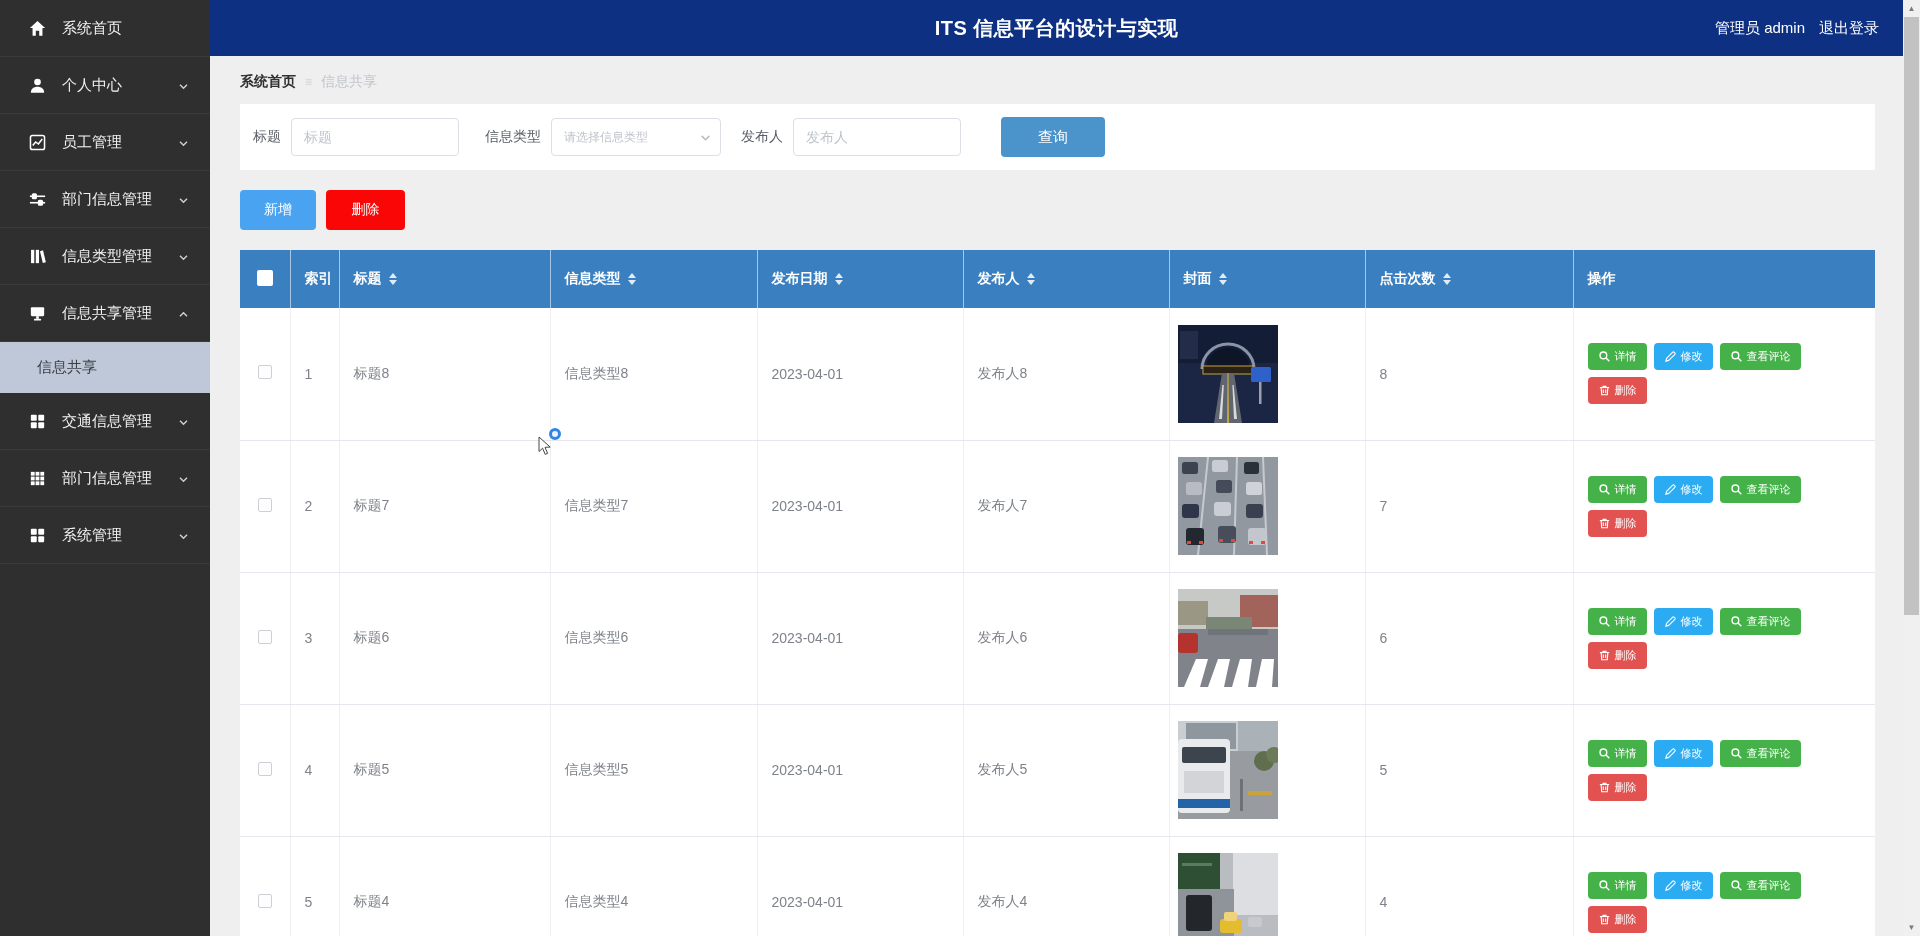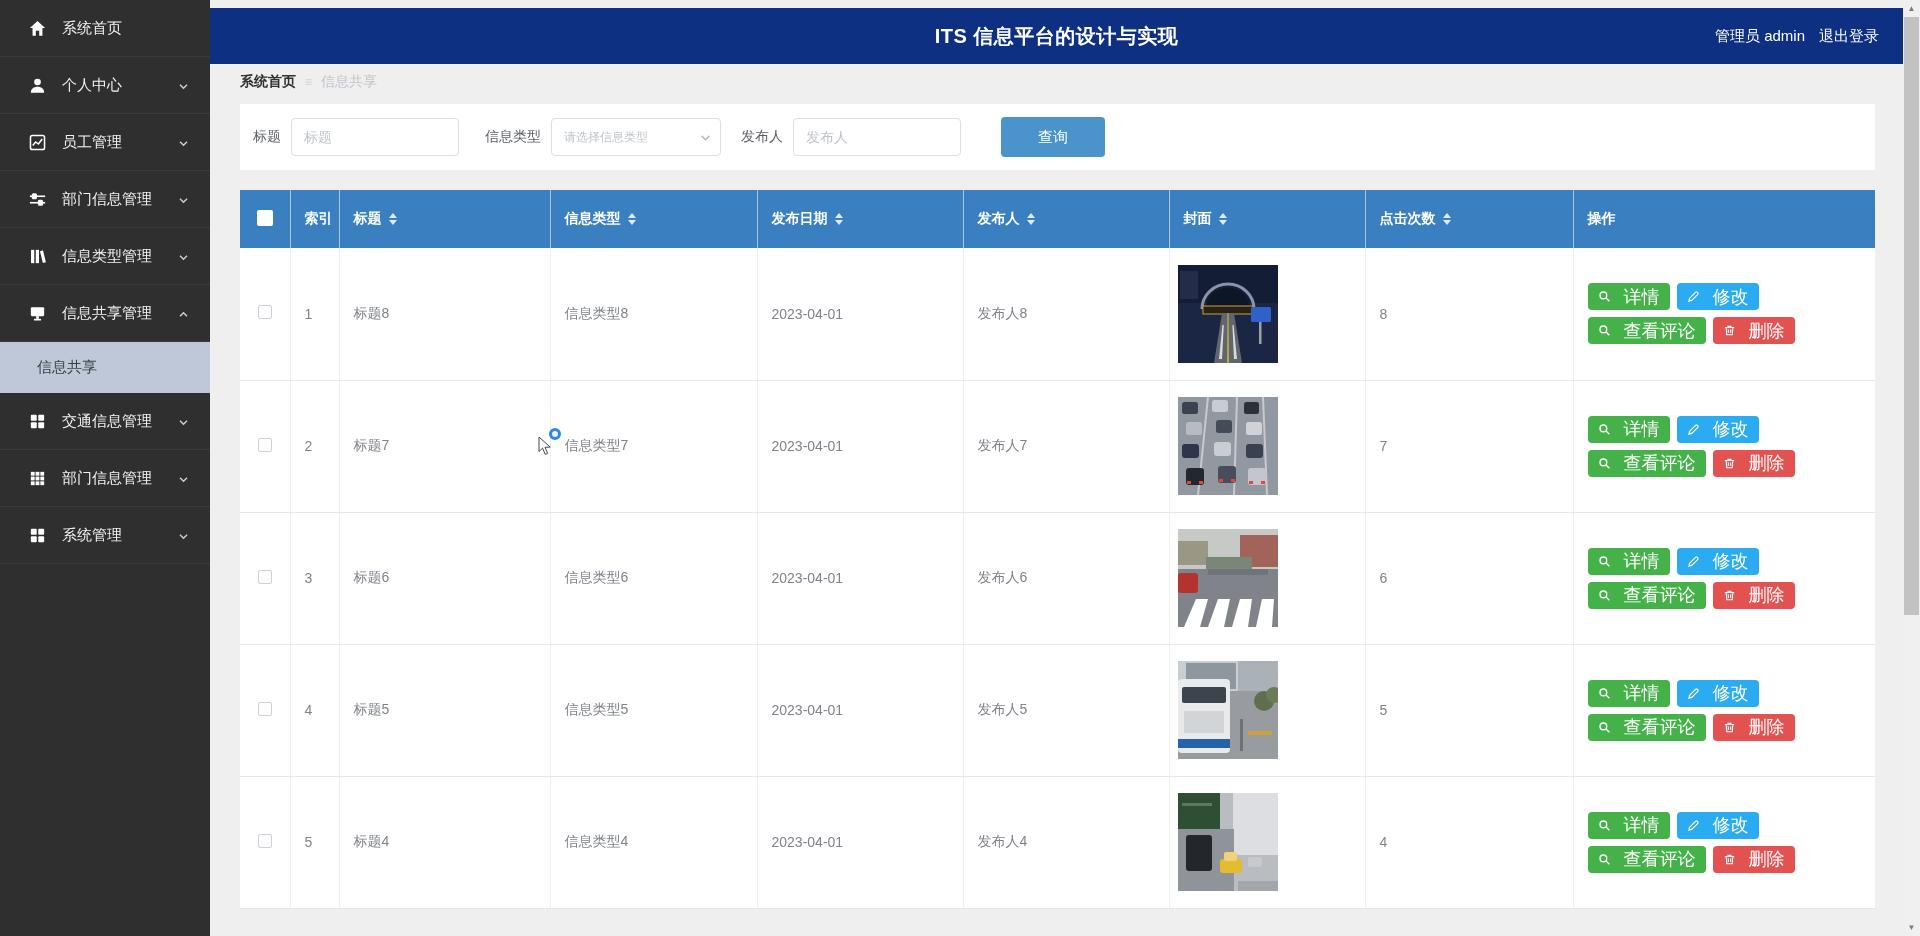--- a/index.html
+++ b/index.html
@@ -11,21 +11,21 @@
     background:#2f2f2f; z-index:5; }
   .side-item { height:57px; display:flex; align-items:center; padding-left:28px;
     border-bottom:1px solid #3a3a3a; color:#f1f1f1; font-size:15px; cursor:pointer; position:relative; }
   .side-item .s-icon { width:19px; height:19px; margin-right:15px; flex:0 0 19px; }
   .side-item .s-icon svg { width:100%; height:100%; display:block; }
   .side-item .chev { position:absolute; right:20px; width:13px; height:13px; }
   .side-sub { height:51px; display:flex; align-items:center; padding-left:37px;
     background:#bec8d8; color:#3c3f45; font-size:15px; cursor:pointer; }
 
   
-  .topbar { position:absolute; left:210px; top:8px; width:1693px; height:56px;
+  .topbar { position:absolute; left:210px; top:0; width:1693px; height:56px;
     background:#0d3083; display:flex; align-items:center; z-index:4; }
   .topbar-title { position:absolute; left:0; right:0; text-align:center;
     color:#fff; font-size:20px; font-weight:600; letter-spacing:.5px; }
   .topbar-right { position:absolute; right:24px; display:flex; gap:14px;
     color:#fff; font-size:15px; }
   .topbar-right span { cursor:pointer; }
 
   
   .os-scroll { position:absolute; right:0; top:0; width:17px; height:936px;
     background:#f0f0f0; z-index:6; }
@@ -85,22 +85,22 @@
     vertical-align:middle; background:#fff; }
   table.data tbody td:last-child { border-right:none; }
   table.data tbody td.chk-cell { text-align:center; padding-left:0; }
   .hd-chk { width:16px; height:16px; background:#fff; border-radius:2px;
     display:inline-block; cursor:pointer; }
   .row-chk { width:14px; height:14px; appearance:none; -webkit-appearance:none;
     border:1px solid #cdd0d6; border-radius:2px; background:#fdfdfd; cursor:pointer; }
   .cover-img { width:100px; height:98px; display:block; margin-left:8px; }
   .cover-img svg { width:100%; height:100%; display:block; }
   .act-cell { display:flex; flex-wrap:wrap; gap:7px; align-items:center; width:250px; }
-  .abtn { display:inline-flex; align-items:center; gap:13px; height:27px; padding:0 10px;
-    border:none; border-radius:4px; color:#fff; font-size:18px; cursor:pointer;
+  .abtn { display:inline-flex; align-items:center; gap:4px; height:27px; padding:0 10px;
+    border:none; border-radius:4px; color:#fff; font-size:11px; cursor:pointer;
     font-family:inherit; }
   .abtn svg { width:13px; height:13px; }
   .abtn.green { background:#45b249; }
   .abtn.blue  { background:#2aabf2; }
   .abtn.red   { background:#e15251; }
 
   
   .busy-cursor { position:absolute; left:538px; top:428px; z-index:30; pointer-events:none; }
   .busy-ring { position:absolute; left:11px; top:0; width:12px; height:12px;
     border:3.5px solid #2f86e8; border-radius:50%; background:#eaf3ff; }
@@ -264,20 +264,24 @@
         <svg viewBox="0 0 12 12">
             <polyline points="2.5,4.5 6,8 9.5,4.5" fill="none" stroke="#b6bac2" stroke-width="1.4"></polyline>
           </svg>
       </span>
     </div>
     <span class="f-label ml20">发布人</span>
     <input class="f-input" placeholder="发布人" style="">
     <button class="query-btn">查询</button>
   </div>
 
+  <div class="toolbar">
+    <button class="add-btn">新增</button>
+    <button class="del-btn">删除</button>
+  </div>
 
   <div class="tbl-wrap">
     <table class="data">
       <colgroup>
         <col style="width:50px">
           <col style="width:49px">
           <col style="width:211px">
         <col style="width:207px">
           <col style="width:206px">
           <col style="width:206px">

